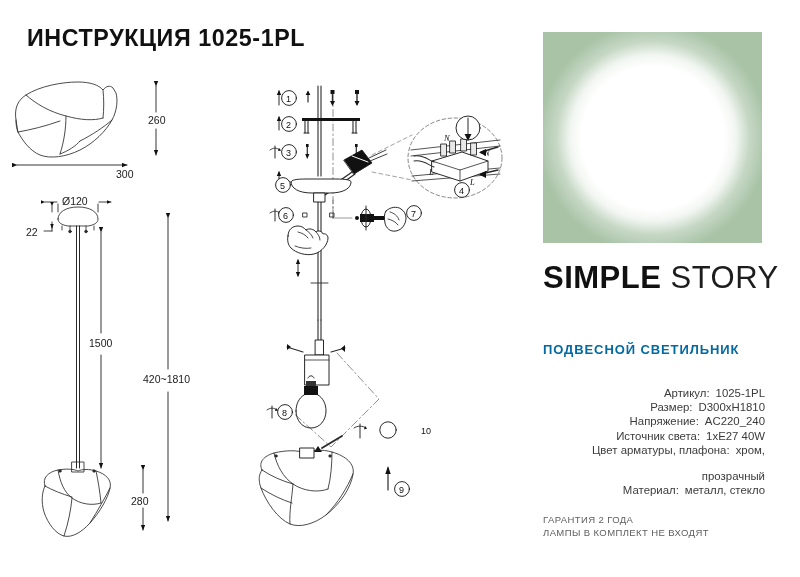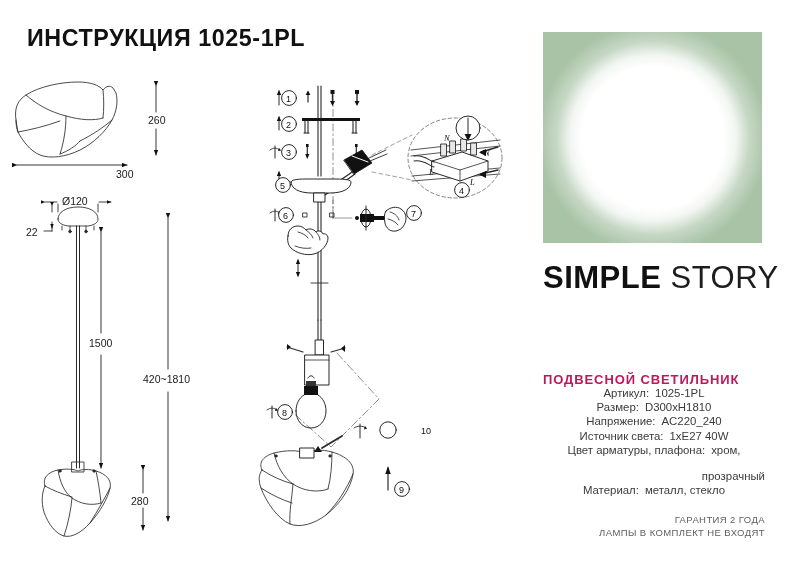--- a/index.html
+++ b/index.html
@@ -64,37 +64,37 @@
     font-size:31px; letter-spacing:0.5px; white-space:nowrap;
     color:#111; line-height:1;
   }
   .logo .w1{font-weight:600;}
   .logo .w2{font-weight:300; color:#1d1d1d;}
 
   
   .ptype{
     position:absolute; left:543px; top:342px;
     font-size:13px; font-weight:700; letter-spacing:0.9px;
-    color:#be185d; white-space:nowrap;margin-top:30px;
+    color:#0369a1; white-space:nowrap;
   }
 
   
   .specs{
     position:absolute; left:543px; top:386px; width:222px;
     font-size:11.4px; color:#3b3b3b; line-height:14.2px;
   }
-  .specrow{display:flex; justify-content:center; align-items:baseline;}
+  .specrow{display:flex; justify-content:flex-end; align-items:baseline;}
   .specrow .k{text-align:left; white-space:nowrap;}
   .specrow .v{text-align:right; white-space:nowrap; padding-left:6px;}
   .specwrap{display:block; text-align:right;margin-top:12px;}
 
   
   .footer{
     position:absolute; left:543px; top:514px; width:222px;
-    text-align:right; font-size:9.5px; letter-spacing:0.4px;
+    text-align:left; font-size:9.5px; letter-spacing:0.4px;
     color:#5e5e5e; line-height:12.6px;
   }
 
   svg{display:block;}
   .draw{position:absolute;left:0;top:0;width:800px;height:577px;pointer-events:none;}
 </style>
 </head>
 <body>
 
 <div id="sheet">

